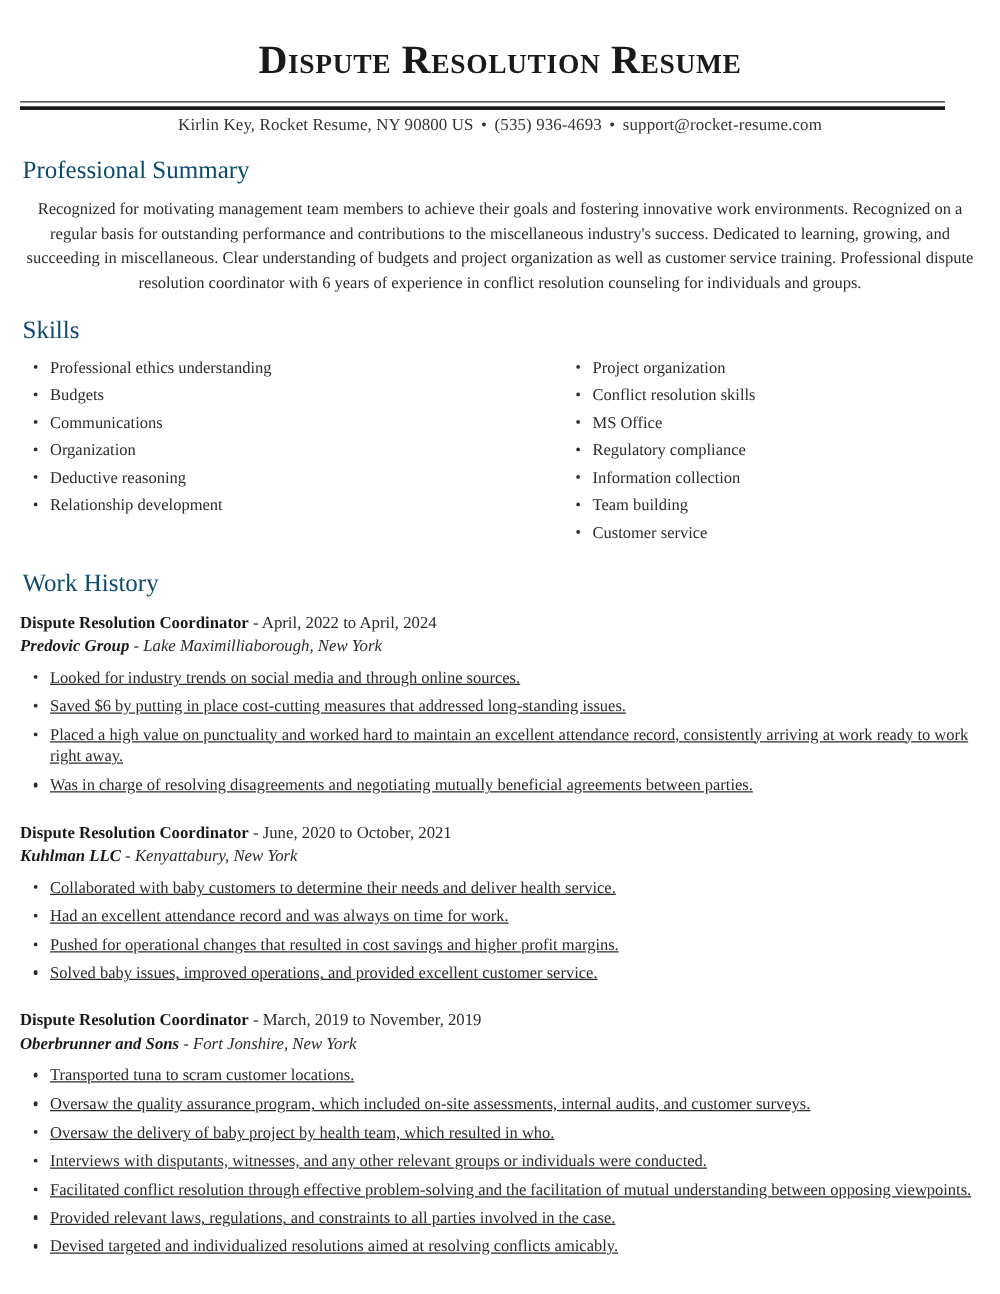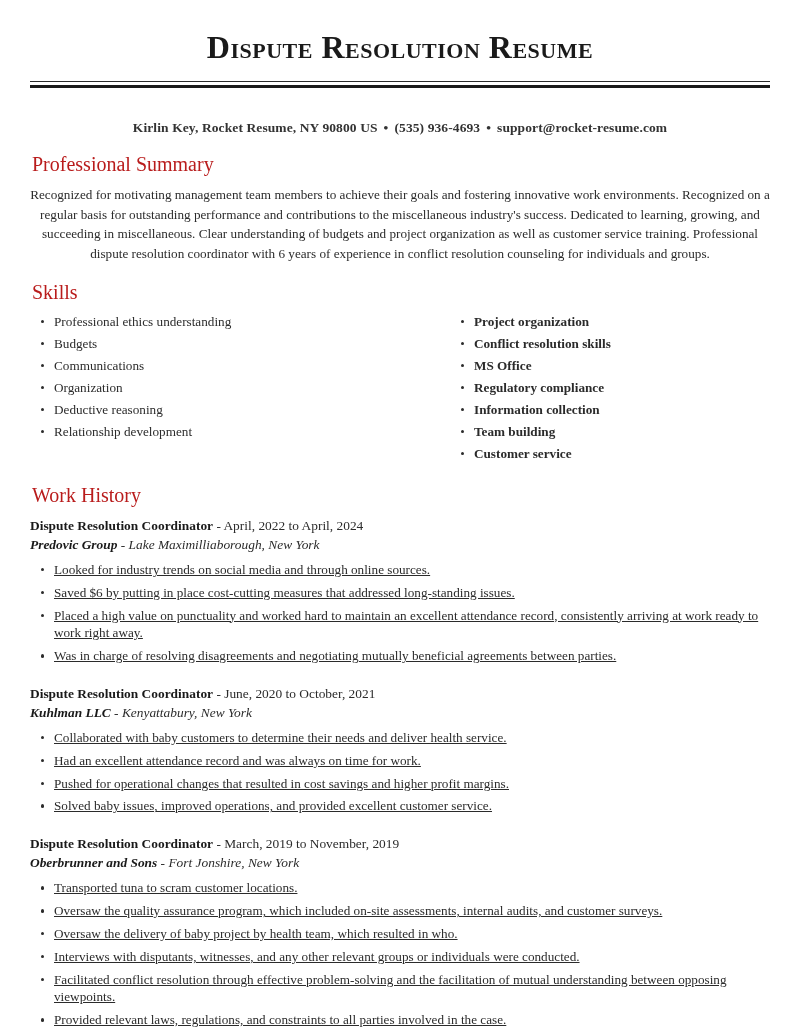--- a/index.html
+++ b/index.html
@@ -11,21 +11,21 @@
     width: 800px;
     height: 1035px;
     font-family: "Liberation Serif", "DejaVu Serif", serif;
     color: #2b2b2b;
     overflow: hidden;
   }
   .page {
     width: 800px;
     height: 947px;
     box-sizing: border-box;
-    padding: 0 30px;
+    padding: 0 16px;
     position: relative;
   }
 
   
   .doc-title {
     text-align: center;
     font-family: "Liberation Serif", "DejaVu Serif", serif;
     font-weight: bold;
     font-size: 32px;
     font-variant: small-caps;
@@ -49,37 +49,36 @@
   }
   .rule-thick {
     height: 3px;
     background: #1a1a1a;
     width: 740px;
   }
   .contact-line {
     text-align: center;
     font-size: 13.5px;
     color: #333333;
-    margin-top: 32px;
+    margin-top: 4px;
     letter-spacing: 0.1px;
-    font-weight: bold;
   }
   .contact-sep {
     padding: 0 6px;
     color: #333333;
   }
 
   
   .section {
     margin-top: 16px;
   }
   .section-heading {
     font-size: 20px;
     font-weight: normal;
-    color: #b91c1c;
+    color: #0c4a6e;
     margin: 0 0 8px 2px;
     line-height: 1.25;
   }
   .summary-text {
     font-size: 13.2px;
     line-height: 1.48;
     color: #2b2b2b;
     text-align: center;
     margin: 0;
   }
@@ -89,21 +88,20 @@
     display: flex;
     gap: 0px;
     margin-top: 2px;
   }
   .skills-col {
     width: 50%;
     box-sizing: border-box;
   }
   .skills-col.right {
     padding-left: 50px;
-    font-weight: bold;
   }
   ul.bullets {
     margin: 0;
     padding-left: 24px;
     list-style: none;
   }
   ul.bullets li {
     position: relative;
     font-size: 13.2px;
     line-height: 1.33;

